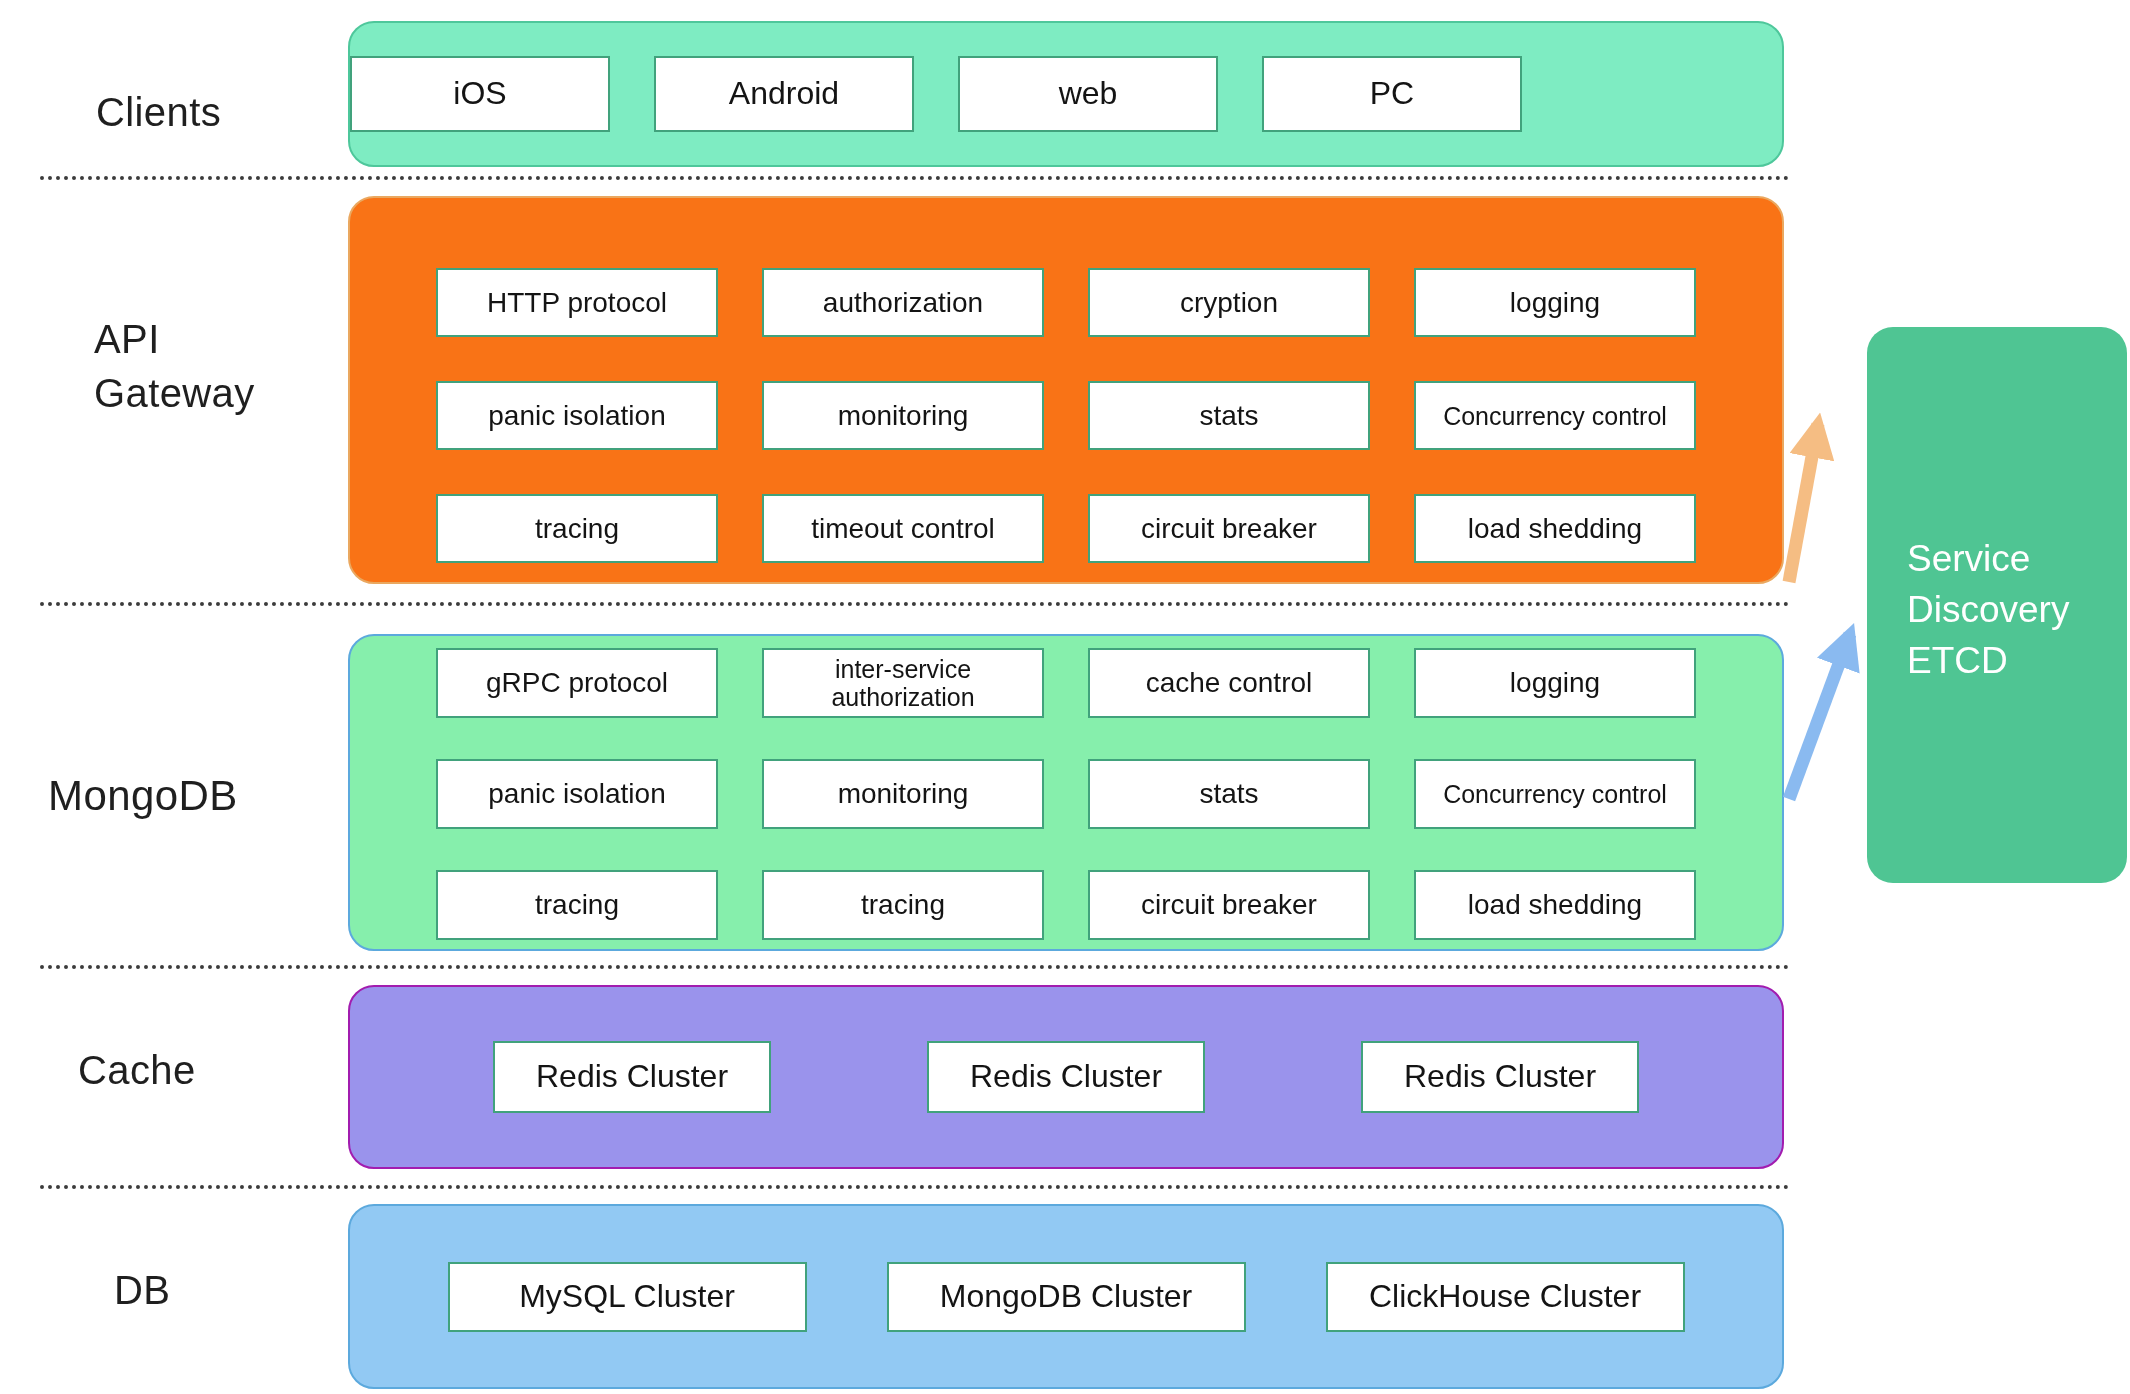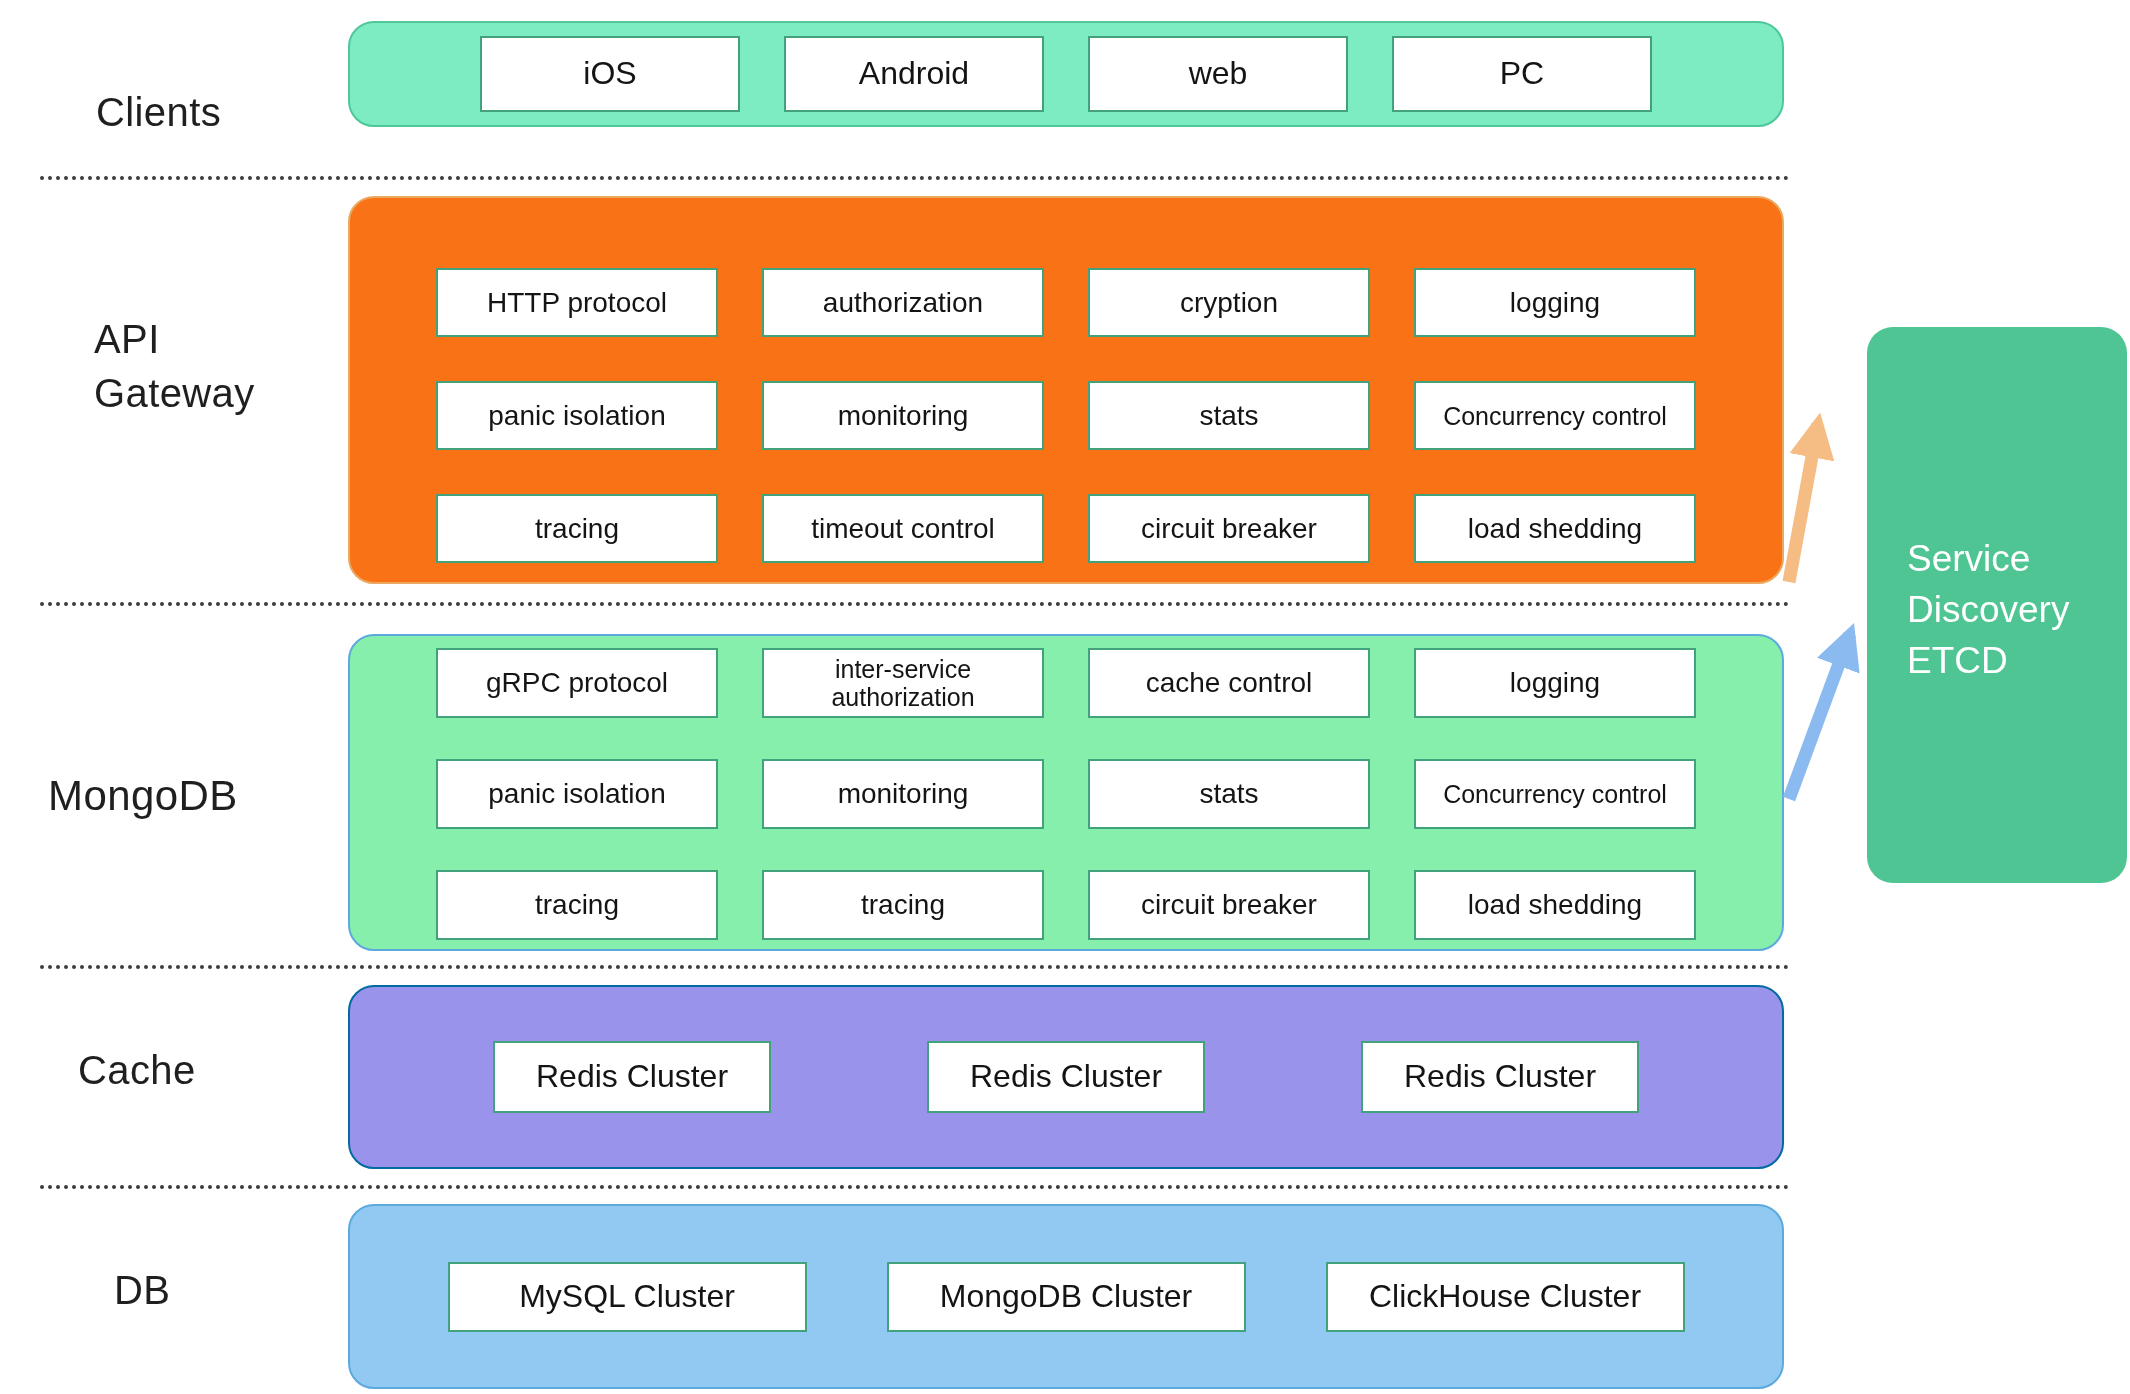--- a/index.html
+++ b/index.html
@@ -32,24 +32,24 @@
   #lbl-db       { left: 114px; top: 1268px; }
 
   
   .band {
     position: absolute;
     left: 348px;
     width: 1436px;
     border-radius: 26px;
   }
   .band-clients {
-    top: 21px; height: 106px;
+    top: 21px; height: 146px;
     background: #7eecc2;
     border: 2px solid #4ec79b;
-    display: flex; align-items: center; justify-content: center; gap: 44px;
+    display: flex; align-items: center; gap: 44px;
   }
   .band-gateway {
     top: 196px; height: 388px;
     background: #f97316;
     border: 2px solid #eaa860;
     padding: 70px 86px;
     display: grid;
     grid-template-columns: repeat(4, 1fr);
     grid-auto-rows: 69px;
     gap: 44px 44px;
@@ -60,21 +60,21 @@
     border: 2px solid #5ca9dd;
     padding: 12px 86px;
     display: grid;
     grid-template-columns: repeat(4, 1fr);
     grid-auto-rows: 70px;
     gap: 41px 44px;
   }
   .band-cache {
     top: 985px; height: 184px;
     background: #9a93ec;
-    border: 2px solid #0369a1;
+    border: 2px solid #a21caf;
     display: flex; align-items: center; justify-content: center; gap: 156px;
   }
   .band-db {
     top: 1204px; height: 185px;
     background: #92c9f3;
     border: 2px solid #5ca9dd;
     display: flex; align-items: center; justify-content: center; gap: 80px;
   }
 
   

